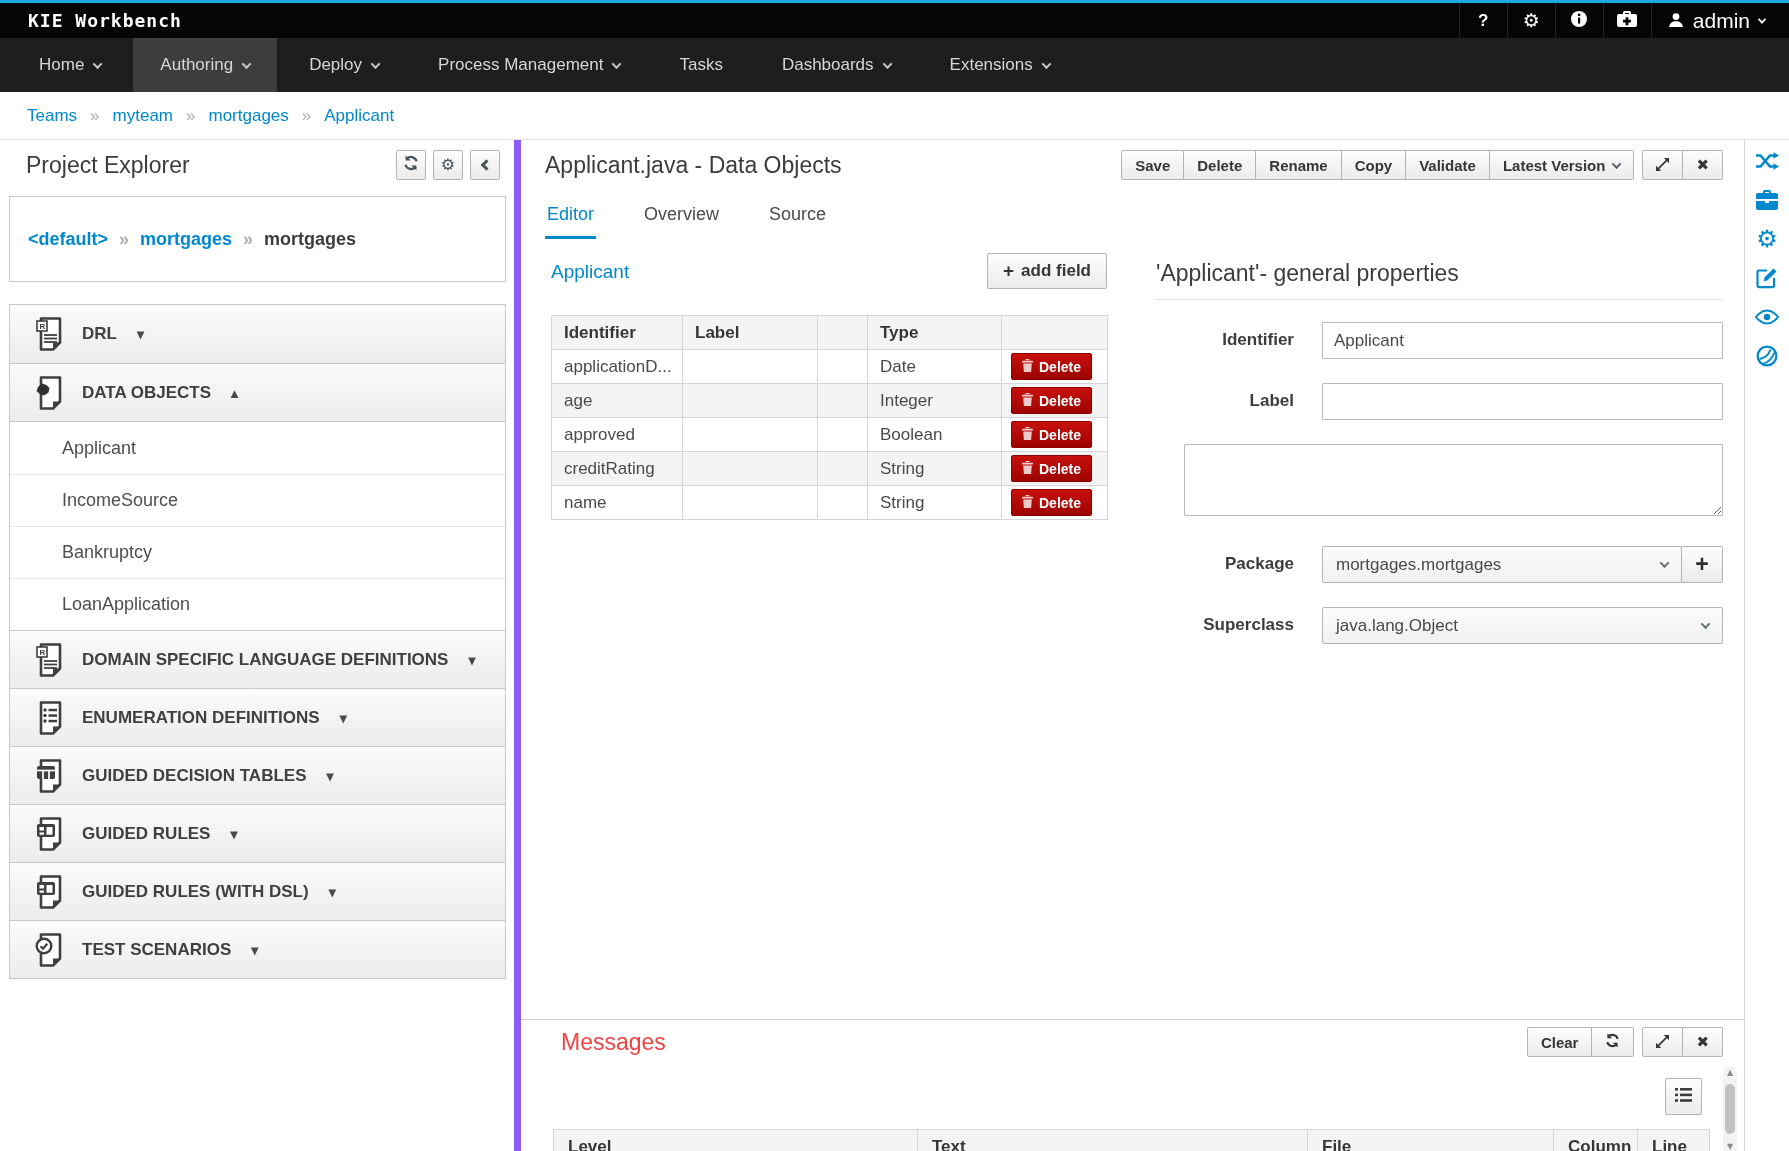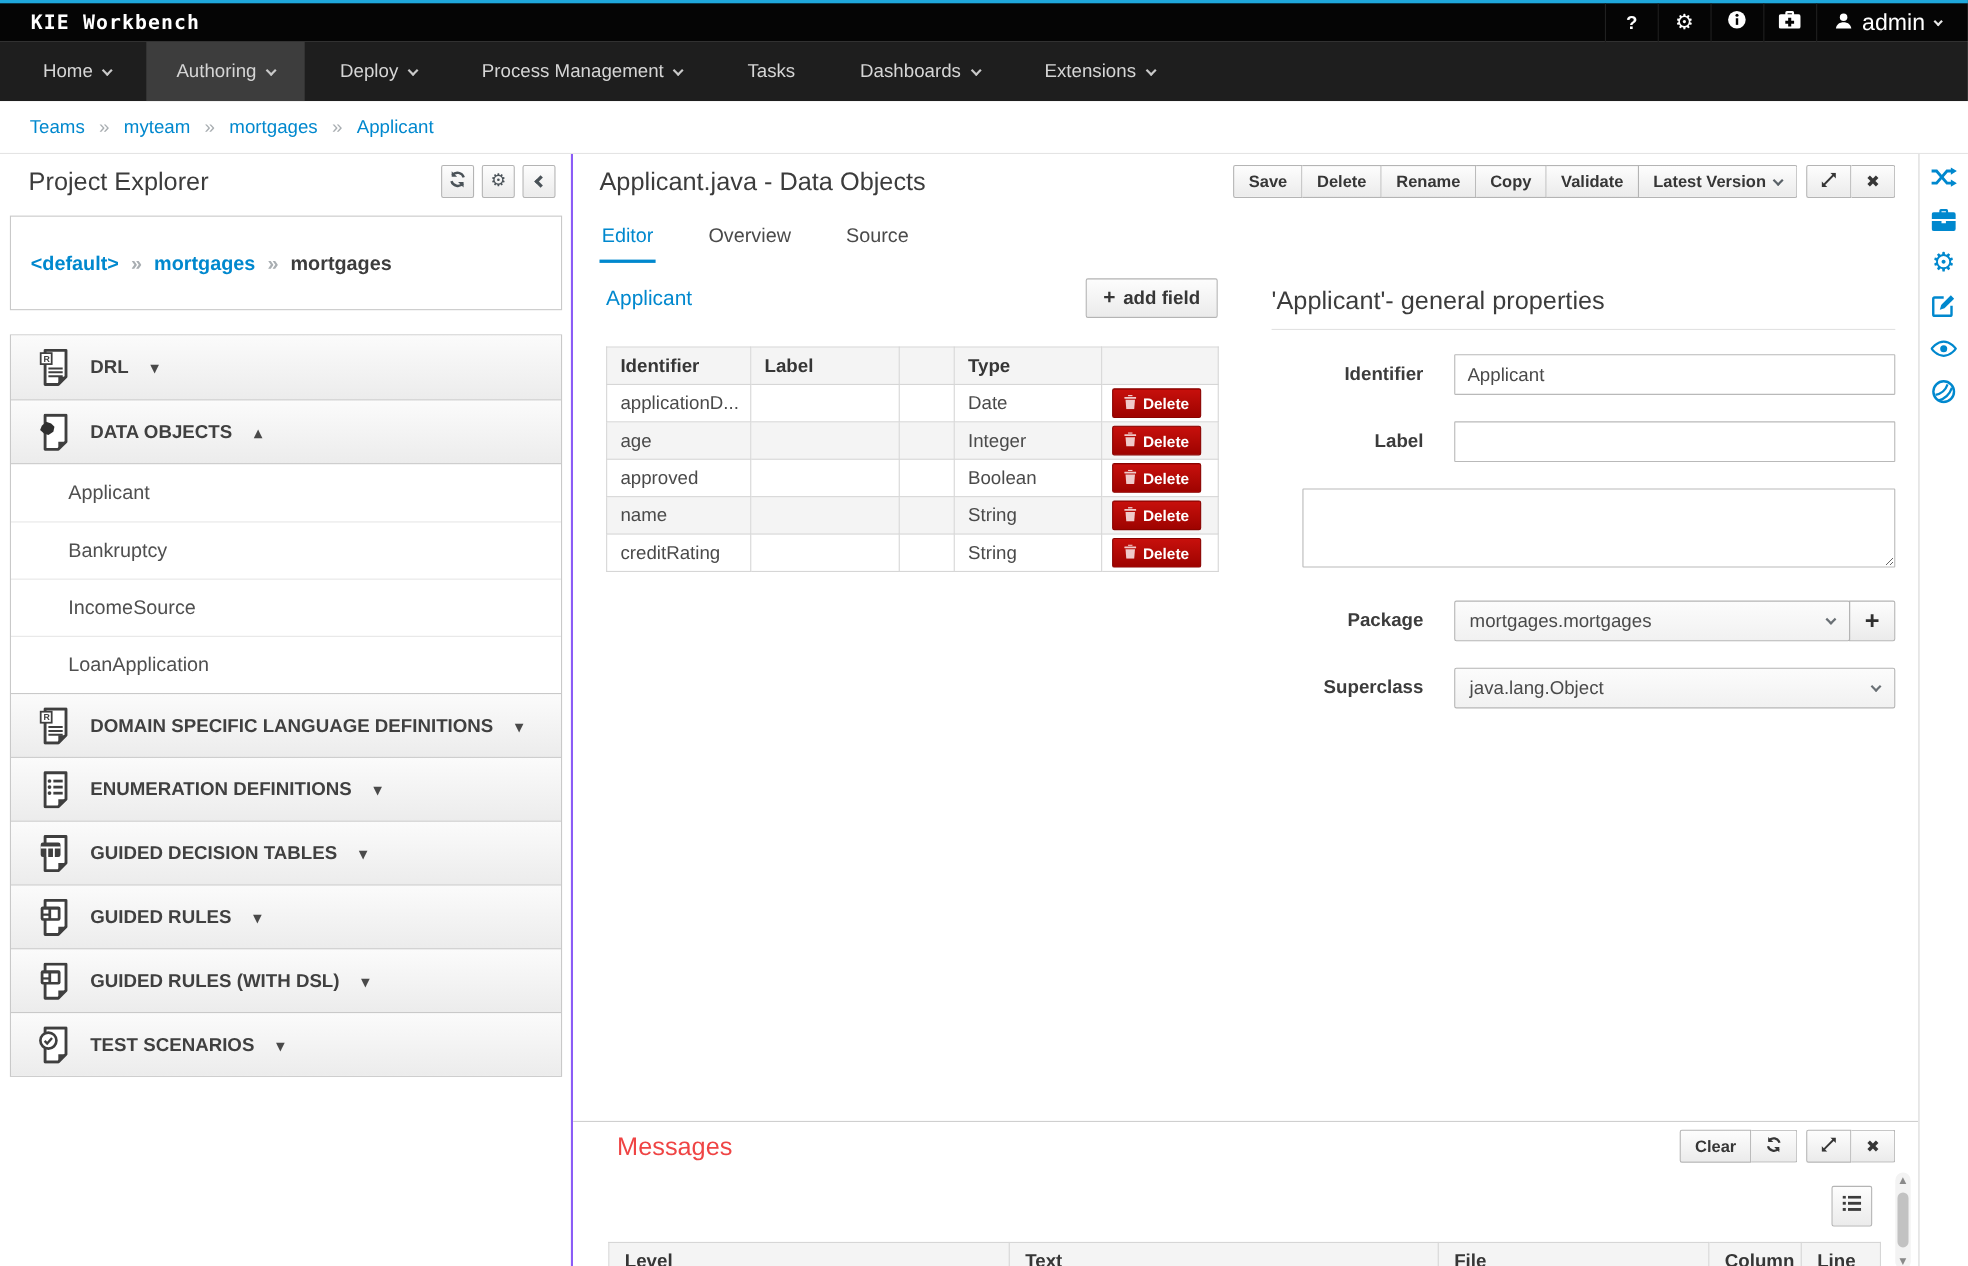--- a/index.html
+++ b/index.html
@@ -32,21 +32,21 @@
 
   
   .crumbrow { position:absolute; left:0; top:92px; width:100%; height:48px; background:#fff;
     border-bottom:1px solid #e4e4e4; display:flex; align-items:center; padding-left:27px;
     gap:13px; font-size:17px; }
   .crumb-link { color:#0088ce; cursor:pointer; }
   .crumb-sep { color:#a9aeb2; }
 
   
   .left-panel { position:absolute; left:0; top:140px; width:521px; bottom:0; background:#fff;
-    border-right:2px solid #8b5cf6; }
+    border-right:7px solid #8b5cf6; }
   .panel-title-row { height:50px; display:flex; align-items:center; padding:0 14px 0 26px; }
   .panel-title { font-size:23px; color:#3c3c3c; }
   .pe-buttons { margin-left:auto; display:flex; gap:7px; }
   .sq-btn { width:30px; height:30px; border:1px solid #b4b4b4; border-radius:2px;
     background:linear-gradient(#fdfdfd,#ebebeb); display:flex; align-items:center;
     justify-content:center; color:#4a5258; cursor:pointer; }
   .sq-btn .gear-glyph { font-size:16px; line-height:1; color:#4a5258; }
   .chevL { display:inline-block; width:8px; height:8px; border-left:3px solid #4a5258;
     border-bottom:3px solid #4a5258; transform:rotate(45deg) translate(1px,-1px); }
 
@@ -289,22 +289,22 @@
               <path d="M7 1.5h19v24l-7 7H7z" fill="#fff" stroke="#3f3f3f" stroke-width="2.6" stroke-linejoin="round"></path>
               <path d="M26 25.5l-7 7v-7z" fill="#3f3f3f"></path>
               <path d="M4 11l4-3.5 4.5 1.5 3 3-1 4.5-4.5 3L6 18l-3.5-3z" fill="#2f2f2f"></path>
             </svg>
           </span>
           <span class="acc-label">DATA OBJECTS</span>
           <span class="acc-caret">▴</span>
         </div>
         <div class="acc-items">
           <div class="acc-item">Applicant</div>
+          <div class="acc-item">IncomeSource</div>
           <div class="acc-item">Bankruptcy</div>
-          <div class="acc-item">IncomeSource</div>
           <div class="acc-item">LoanApplication</div>
         </div>
         <div class="acc-header">
           <span class="acc-icon">
             <svg width="30" height="34" viewBox="0 0 30 34">
               <path d="M7 1.5h19v24l-7 7H7z" fill="#fff" stroke="#3f3f3f" stroke-width="2.6" stroke-linejoin="round"></path>
               <path d="M26 25.5l-7 7v-7z" fill="#3f3f3f"></path>
               <rect x="3" y="4" width="10" height="10" fill="#fff" stroke="#3f3f3f" stroke-width="1.6"></rect>
               <text x="5.5" y="12" font-size="8" font-weight="bold" fill="#3f3f3f" font-family="sans-serif">R</text>
               <g stroke="#3f3f3f" stroke-width="1.8">
@@ -502,37 +502,37 @@
                     <g fill="#f0caca">
                       <rect x="3.5" y="0" width="4" height="1.2"></rect>
                       <rect x="0" y="1.8" width="11" height="1.6" rx="0.4"></rect>
                       <path d="M1.2 4.4h8.6l-.7 8.6H1.9z"></path>
                     </g>
                   </svg></span>
                 <span>Delete</span>
               </button></td>
           </tr>
           <tr>
-            <td class="fc1">name</td>
+            <td class="fc1">creditRating</td>
             <td class="fc2"></td>
             <td class="fc3"></td>
             <td class="fc4">String</td>
             <td class="fc5 del-cell"><button class="delete-btn">
                 <span><svg width="11" height="13" viewBox="0 0 11 13">
                     <g fill="#f0caca">
                       <rect x="3.5" y="0" width="4" height="1.2"></rect>
                       <rect x="0" y="1.8" width="11" height="1.6" rx="0.4"></rect>
                       <path d="M1.2 4.4h8.6l-.7 8.6H1.9z"></path>
                     </g>
                   </svg></span>
                 <span>Delete</span>
               </button></td>
           </tr>
           <tr>
-            <td class="fc1">creditRating</td>
+            <td class="fc1">name</td>
             <td class="fc2"></td>
             <td class="fc3"></td>
             <td class="fc4">String</td>
             <td class="fc5 del-cell"><button class="delete-btn">
                 <span><svg width="11" height="13" viewBox="0 0 11 13">
                     <g fill="#f0caca">
                       <rect x="3.5" y="0" width="4" height="1.2"></rect>
                       <rect x="0" y="1.8" width="11" height="1.6" rx="0.4"></rect>
                       <path d="M1.2 4.4h8.6l-.7 8.6H1.9z"></path>
                     </g>

